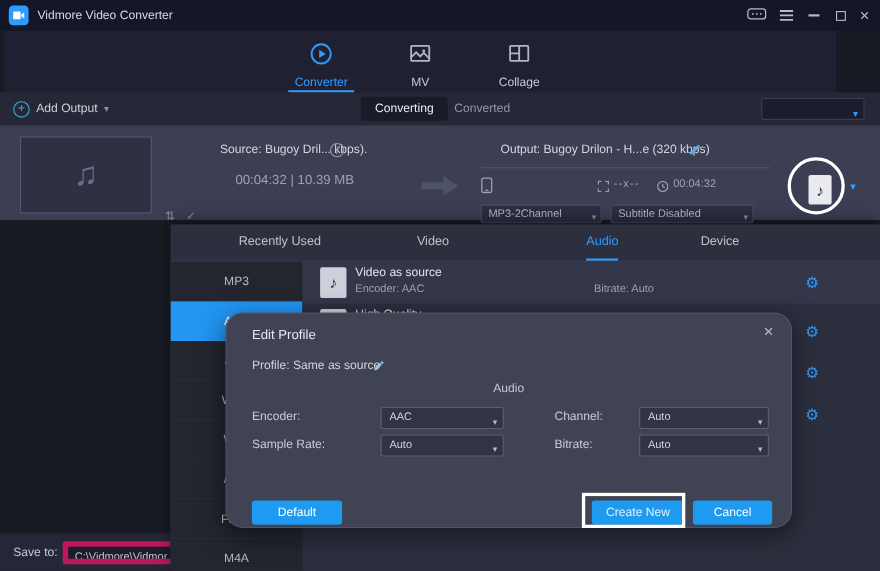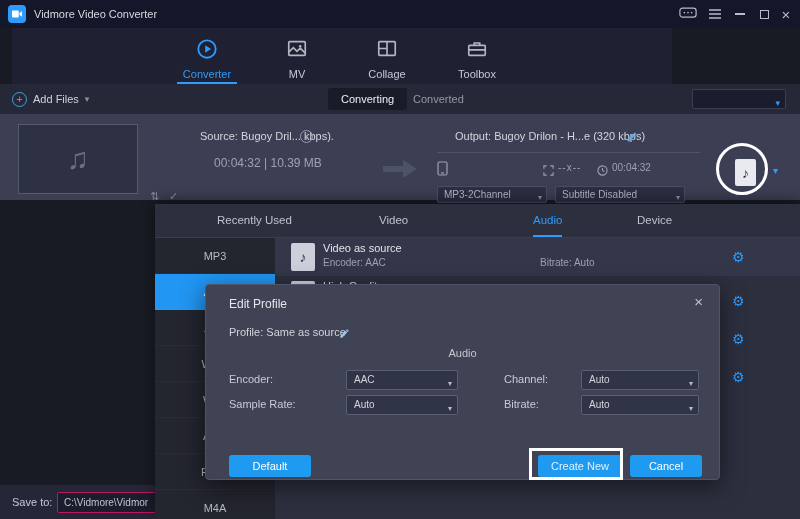--- a/index.html
+++ b/index.html
@@ -14,21 +14,21 @@
   .tbi{position:absolute;top:0;height:28px;display:flex;align-items:center;justify-content:center;color:#b9bbc7;cursor:default}
   .tbi.feedback{right:100px;width:24px}
   .tbi.menu{right:74px;width:22px}
   .tbi.min{right:50px;width:20px}
   .tbi.max{right:26px;width:20px}
   .tbi.close{right:4px;width:20px;font-size:15px}
   .minbar{width:10px;height:2px;background:#b9bbc7}
   .maxbox{width:9px;height:9px;border:1.2px solid #b9bbc7}
 
   
-  .navbar{position:absolute;left:12px;top:28px;width:660px;height:56px;background:#1f2132;display:flex;align-items:flex-end;justify-content:center;gap:30px}
+  .navbar{position:absolute;left:4px;top:28px;width:756px;height:56px;background:#1f2132;display:flex;align-items:flex-end;justify-content:center;gap:30px}
   .nav-tab{width:60px;height:52px;display:flex;flex-direction:column;align-items:center;justify-content:flex-start;padding-top:6px;cursor:pointer}
   .nav-tab .nlabel{font-size:11px;color:#c6c8d2;margin-top:4px}
   .nav-tab.active{border-bottom:2px solid #2e9bff}
   .nav-tab.active .nlabel{color:#2e9bff}
 
   
   .toolbar{position:absolute;left:0;top:84px;width:800px;height:30px;background:#262838}
   .addfiles{position:absolute;left:12px;top:0;height:30px;display:flex;align-items:center;gap:6px;cursor:pointer}
   .plus-circle{width:15px;height:15px;border:1.5px solid #3aa8d8;border-radius:50%;color:#3aa8d8;font-size:11px;line-height:12px;text-align:center}
   .addfiles .alabel{font-size:11px;color:#d0d2da}
@@ -59,42 +59,42 @@
   .sub-select{left:555px;top:72px;width:130px}
   .mini-select .caret{position:absolute;right:4px;top:3px;font-size:8px}
   .reorder-ic{position:absolute;left:150px;top:76px;font-size:11px;color:#8a8d9e}
   .check-ic{position:absolute;left:169px;top:76px;font-size:11px;color:#8a8d9e}
   .profile-doc{position:absolute;left:735px;top:45px;width:21px;height:27px;background:#e8eaf0;border-radius:2px;display:flex;align-items:center;justify-content:center;font-size:14px;color:#2a2d3c;cursor:pointer}
   .profile-caret{position:absolute;left:773px;top:51px;color:#2e9bff;font-size:10px;cursor:pointer}
 
   
   .footer{position:absolute;left:0;top:485px;width:800px;height:34px;background:#252738}
   .saveto{position:absolute;left:12px;top:0;line-height:34px;font-size:11px;color:#c6c8d2}
-  .save-input{position:absolute;left:57px;top:7px;width:142px;height:21px;background:#1b1d2c;border:1px solid #be185d;border-radius:2px;font-size:10px;line-height:19px;color:#c0c2ce;padding:0 14px 0 6px;white-space:nowrap;overflow:hidden;cursor:pointer}
+  .save-input{position:absolute;left:57px;top:7px;width:142px;height:21px;background:#1b1d2c;border:5px solid #be185d;border-radius:2px;font-size:10px;line-height:19px;color:#c0c2ce;padding:0 14px 0 6px;white-space:nowrap;overflow:hidden;cursor:pointer}
   .save-input .caret{position:absolute;right:4px;top:5px;font-size:8px}
 
   
   .panel{position:absolute;left:155px;top:204px;width:645px;height:315px;background:#2c2f3e;box-shadow:0 -3px 14px rgba(0,0,0,.45)}
   .ptabs{position:absolute;left:0;top:0;width:645px;height:34px;border-bottom:1px solid #3a3d4c}
   .ptab{position:absolute;top:0;height:33px;line-height:33px;font-size:11.5px;color:#c0c2cc;cursor:pointer}
   .ptab.active{color:#2e9bff;border-bottom:2px solid #2e9bff}
   .sidebar{position:absolute;left:0;top:34px;width:120px;height:281px;background:#23252f;overflow:hidden}
   .side-item{height:36px;line-height:36px;text-align:center;font-size:11px;color:#b8bac4;border-bottom:1px solid rgba(255,255,255,.03);cursor:pointer}
   .side-item.active{background:#2196f3;color:#fff}
   .plist{position:absolute;left:120px;top:34px;width:525px;height:281px}
   .prow1{position:absolute;left:0;top:0;width:525px;height:38px;background:#343749;cursor:pointer}
   .prow2{position:absolute;left:0;top:38px;width:525px;height:38px;cursor:pointer}
   .rowdoc{position:absolute;left:16px;top:5px;width:24px;height:28px;background:#ccd0da;border-radius:2px;display:flex;align-items:center;justify-content:center;font-size:14px;color:#2c2f3e}
   .rtitle{position:absolute;left:48px;top:4px;font-size:11px;color:#e2e3ea}
   .rsub{position:absolute;left:48px;top:19px;font-size:10px;color:#9fa1b0}
   .rbitrate{position:absolute;left:265px;top:19px;font-size:10px;color:#9fa1b0}
   .gear{position:absolute;left:577px;font-size:14px;color:#2e9bff;cursor:pointer}
 
   
-  .dialog{position:absolute;left:205px;top:284px;width:515px;height:196px;background:#3f4354;border:1px solid #50546a;border-radius:4px;box-shadow:0 6px 24px rgba(0,0,0,.5)}
+  .dialog{position:absolute;left:205px;top:284px;width:515px;height:196px;background:#3f4354;border:1px solid #50546a;border-radius:16px;box-shadow:0 6px 24px rgba(0,0,0,.5)}
   .dlg-title{position:absolute;left:23px;top:12px;font-size:12px;color:#e6e7ee}
   .dlg-close{position:absolute;right:16px;top:8px;font-size:15px;color:#c0c2cc;cursor:pointer}
   .dlg-profile{position:absolute;left:23px;top:41px;font-size:11px;color:#d2d4dc}
   .dlg-pencil{position:absolute;left:133px;top:40px;cursor:pointer}
   .dlg-section{position:absolute;left:0;right:0;top:62px;text-align:center;font-size:11px;color:#c4c6d0}
   .dlg-label{position:absolute;font-size:11px;color:#c9cbd5}
   .dsel{position:absolute;height:20px;background:#313447;border:1px solid #5b5f73;border-radius:2px;font-size:10px;line-height:18px;color:#d2d4dc;padding:0 16px 0 7px;cursor:pointer}
   .dsel .caret{position:absolute;right:5px;top:4px;font-size:8px;color:#b8bac4}
   .btn{position:absolute;top:170px;height:22px;background:#1e9bf0;border-radius:3px;font-size:11px;line-height:22px;text-align:center;color:#fff;cursor:pointer}
   .btn-default{left:23px;width:82px}
@@ -161,35 +161,26 @@
     </div>
     <div class="nav-tab">
       <span>
         <svg width="22" height="22" viewBox="0 0 24 24" fill="none" stroke="#b4b6c2" stroke-width="1.8">
             <rect x="3" y="4" width="18" height="15" rx="1"></rect>
             <path d="M12 4v15M3 11.5h9"></path>
           </svg>
       </span>
       <span class="nlabel">Collage</span>
     </div>
-    <div class="nav-tab">
-      <span>
-        <svg width="22" height="22" viewBox="0 0 24 24" fill="none" stroke="#b4b6c2" stroke-width="1.8">
-            <rect x="3" y="8" width="18" height="11" rx="1"></rect>
-            <path d="M9 8V5.5h6V8M3 13h18"></path>
-          </svg>
-      </span>
-      <span class="nlabel">Toolbox</span>
-    </div>
   </nav>
 
   <div class="toolbar">
     <div class="addfiles">
       <span class="plus-circle">+</span>
-      <span class="alabel">Add Files</span>
+      <span class="alabel">Add Output</span>
       <span class="caret">▾</span>
     </div>
     <span class="pill">Converting</span>
     <span class="converted">Converted</span>
     <div class="convert-all-select">
       <span></span>
       <span class="caret">▾</span>
     </div>
   </div>
 

